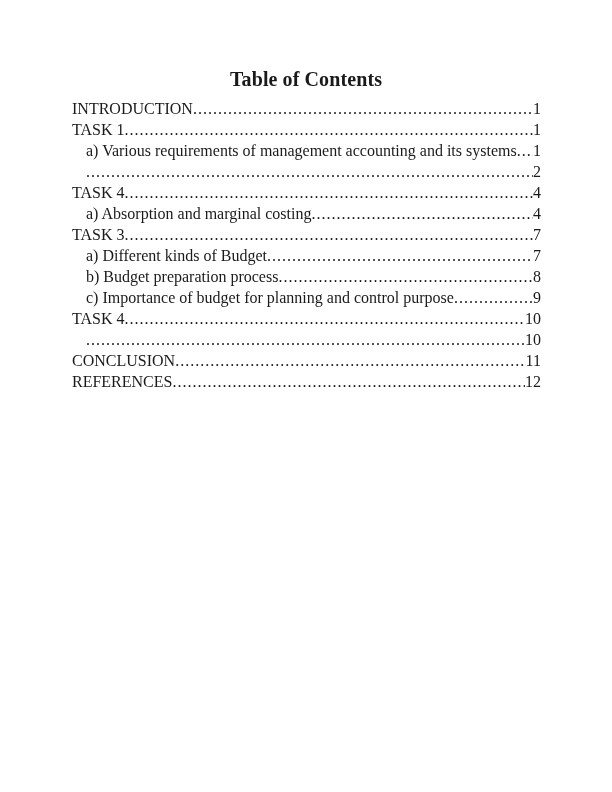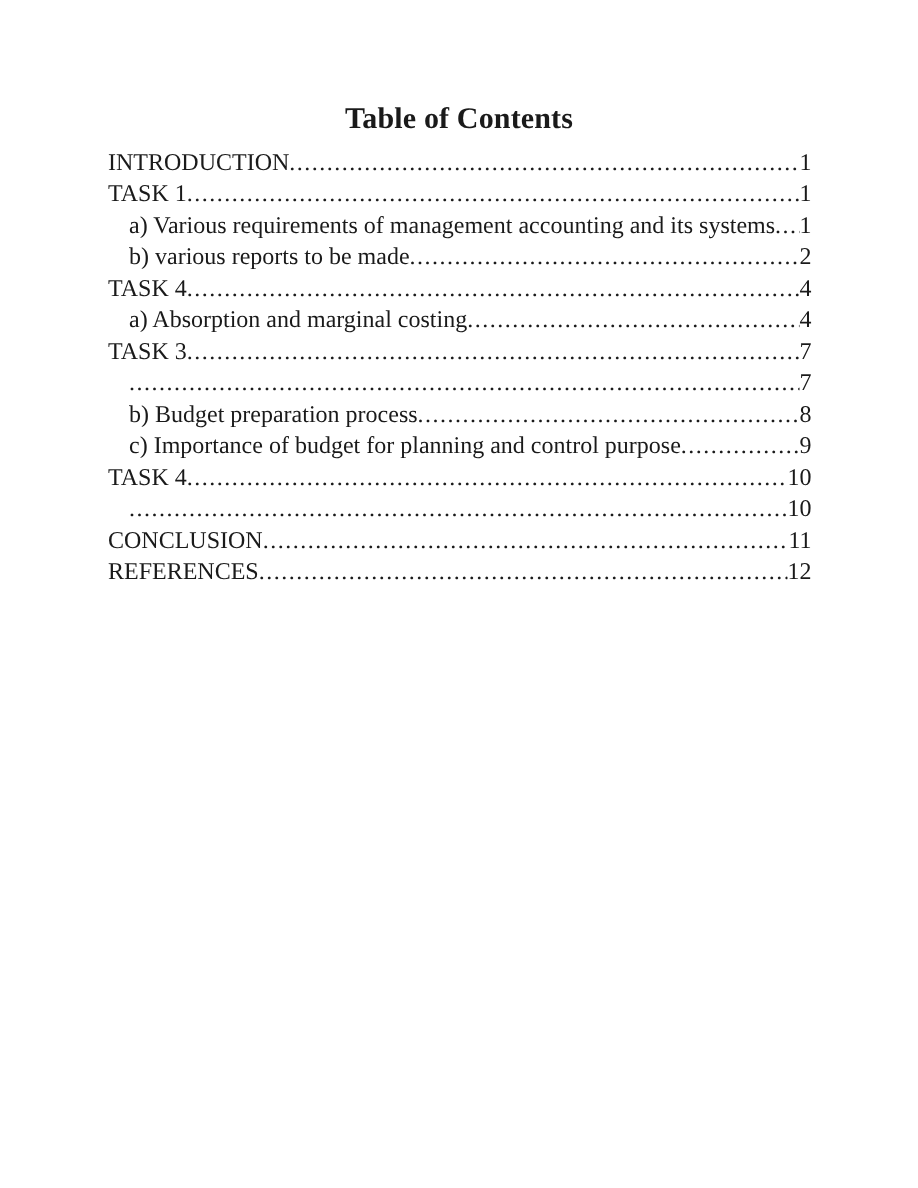--- a/index.html
+++ b/index.html
@@ -74,40 +74,40 @@
     <span class="toc-label">TASK 1</span>
     <span class="toc-leader">............................................................................................................................................................................................................................................................................................................</span>
     <span class="toc-page">1</span>
   </div>
     <div class="toc-row sub">
     <span class="toc-label">a) Various requirements of management accounting and its systems</span>
     <span class="toc-leader">............................................................................................................................................................................................................................................................................................................</span>
     <span class="toc-page">1</span>
   </div>
     <div class="toc-row sub">
-    <span class="toc-label">b) various reports to be made</span>
     <span class="toc-leader">............................................................................................................................................................................................................................................................................................................</span>
     <span class="toc-page">2</span>
   </div>
     <div class="toc-row">
     <span class="toc-label">TASK 4</span>
     <span class="toc-leader">............................................................................................................................................................................................................................................................................................................</span>
     <span class="toc-page">4</span>
   </div>
     <div class="toc-row sub">
     <span class="toc-label">a) Absorption and marginal costing</span>
     <span class="toc-leader">............................................................................................................................................................................................................................................................................................................</span>
     <span class="toc-page">4</span>
   </div>
     <div class="toc-row">
     <span class="toc-label">TASK 3</span>
     <span class="toc-leader">............................................................................................................................................................................................................................................................................................................</span>
     <span class="toc-page">7</span>
   </div>
     <div class="toc-row sub">
+    <span class="toc-label">a) Different kinds of Budget</span>
     <span class="toc-leader">............................................................................................................................................................................................................................................................................................................</span>
     <span class="toc-page">7</span>
   </div>
     <div class="toc-row sub">
     <span class="toc-label">b) Budget preparation process</span>
     <span class="toc-leader">............................................................................................................................................................................................................................................................................................................</span>
     <span class="toc-page">8</span>
   </div>
     <div class="toc-row sub">
     <span class="toc-label">c) Importance of budget for planning and control purpose</span>

